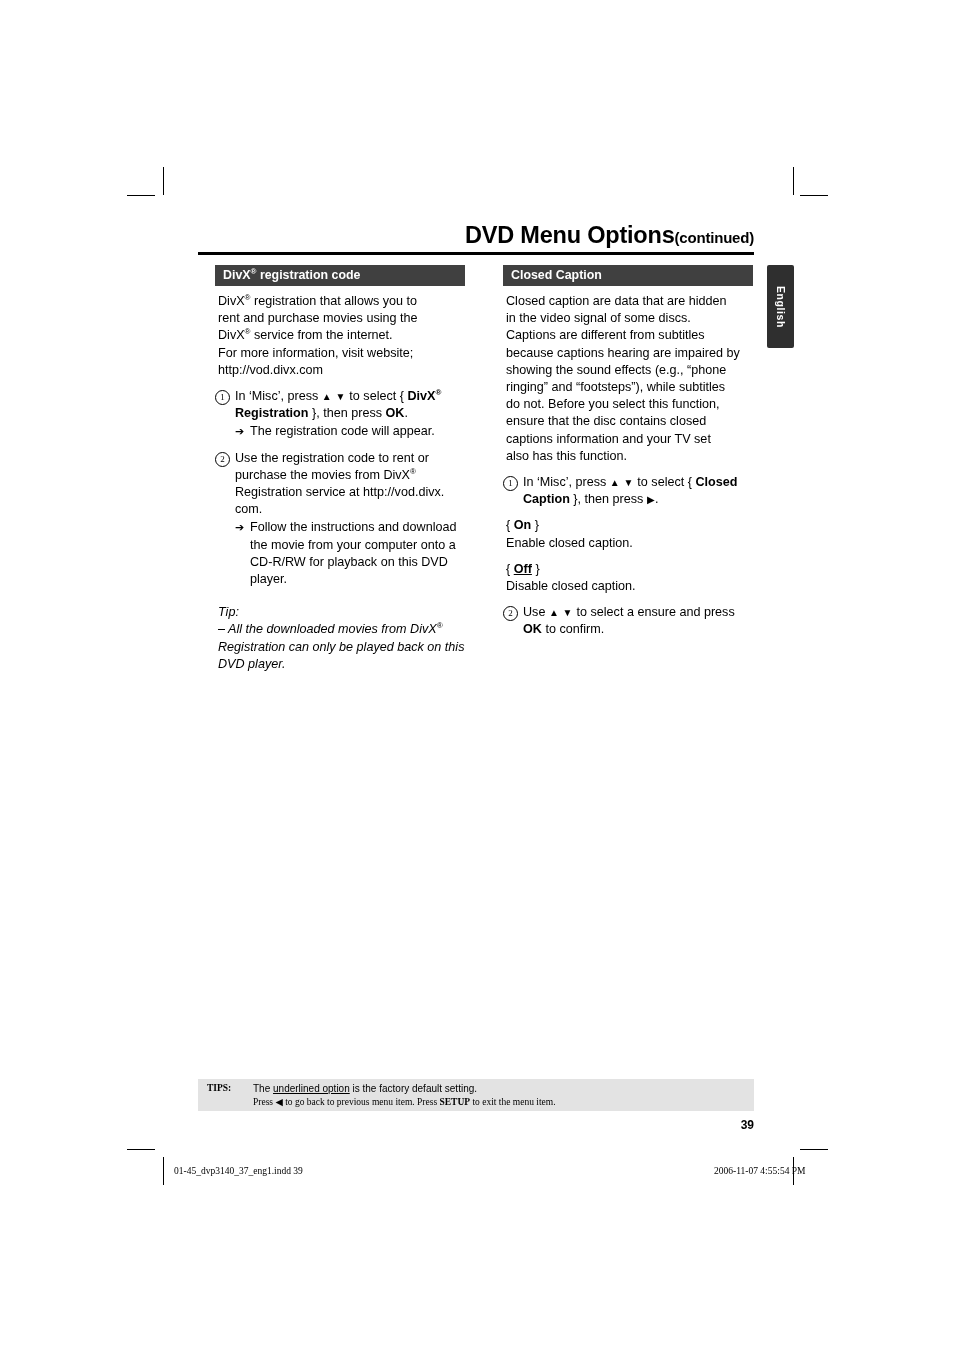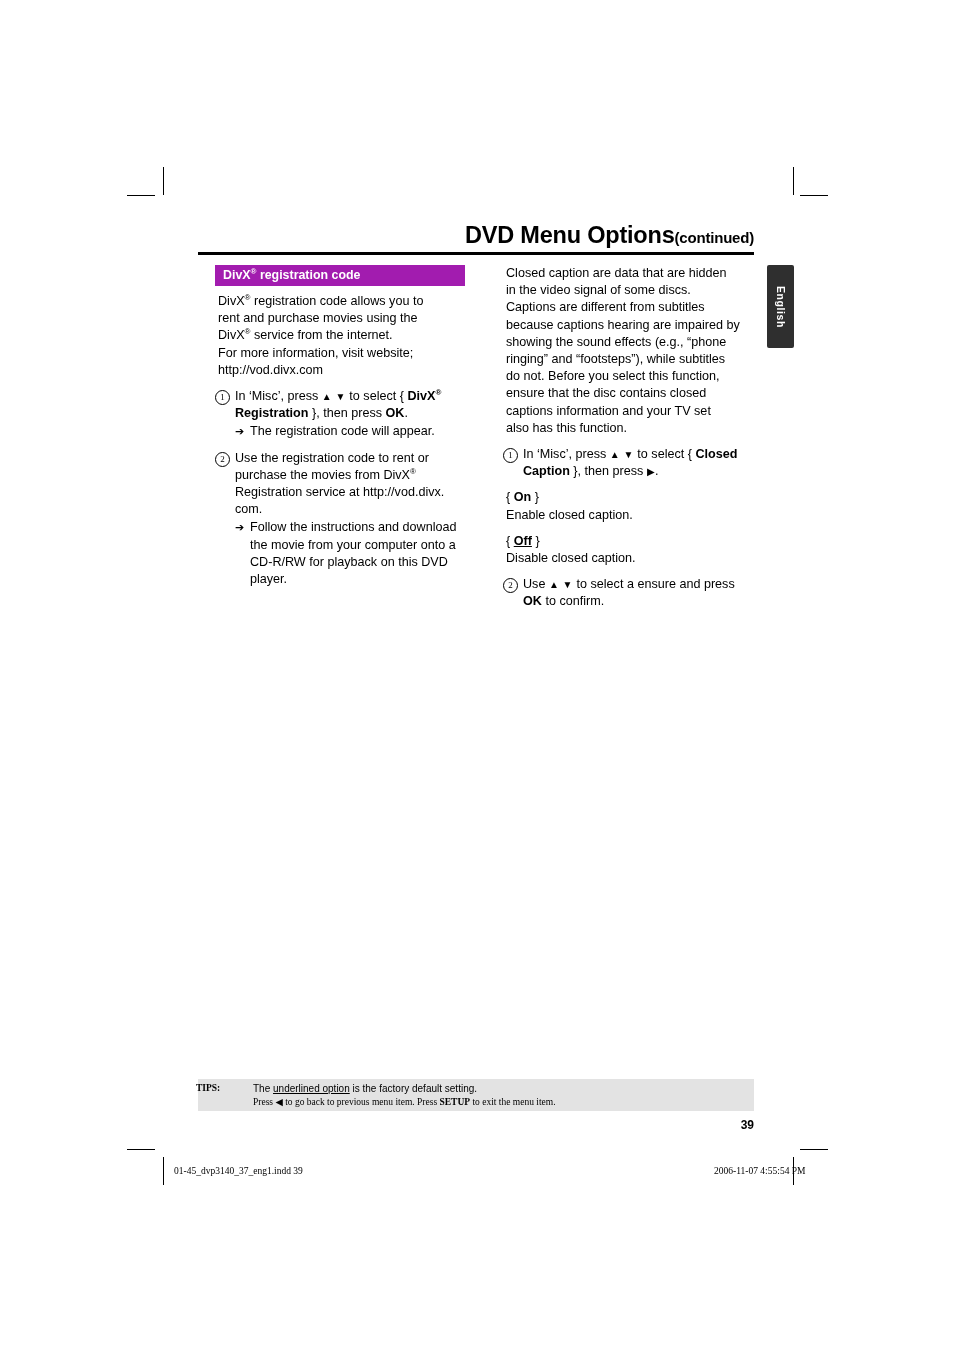--- a/index.html
+++ b/index.html
@@ -74,21 +74,21 @@
   .col {
     position: absolute;
     width: 250px;
     font-size: 12.6px;
     line-height: 17.2px;
   }
   .col-left { left: 215px; top: 265px; }
   .col-right { left: 503px; top: 265px; }
 
   .sec-head {
-    background: #a21caf;
+    background: #404040;
     color: #ffffff;
     font-size: 12.4px;
     font-weight: bold;
     padding: 3px 0 3px 8px;
     margin-bottom: 7px;
     height: 15px;
     line-height: 15px;
   }
   .sec-head sup { font-size: 8px; }
 
@@ -145,21 +145,21 @@
   .tips-box {
     position: absolute;
     left: 198px;
     top: 1079px;
     width: 556px;
     height: 32px;
     background: #e3e3e3;
   }
   .tips-label {
     position: absolute;
-    left: 196px;
+    left: 207px;
     top: 1083px;
     font-size: 9.5px;
     font-weight: bold;
     font-family: "Liberation Serif", serif;
   }
   .tips-line1 {
     position: absolute;
     left: 253px;
     top: 1083px;
     font-size: 10px;
@@ -222,21 +222,21 @@
   <span>English</span>
 </div>
 
 <div class="col col-left">
 
   <div class="sec-head">
     <span>DivX</span><sup>®</sup><span> registration code</span>
   </div>
 
   <p class="body">
-    <span>DivX</span><sup>®</sup><span> registration code allows you to</span><br>
+    <span>DivX</span><sup>®</sup><span> registration that allows you to</span><br>
     <span>rent and purchase movies using the</span><br>
     <span>DivX</span><sup>®</sup><span> service from the internet.</span><br>
     <span>For more information, visit website;</span><br>
     <span>http://vod.divx.com</span>
   </p>
 
   <div class="step">
     <span class="num">1</span>
     <span>In ‘Misc’, press </span><span class="tri">▲ ▼</span><span> to select { </span><b>DivX</b><b><sup>®</sup></b><br>
     <b>Registration</b><span> }, then press </span><b>OK</b><span>.</span>
@@ -254,24 +254,33 @@
     <span>com.</span>
     <div class="sub">
       <span class="arrow">➔</span>
       <span>Follow the instructions and download</span><br>
       <span>the movie from your computer onto a</span><br>
       <span>CD-R/RW for playback on this DVD</span><br>
       <span>player.</span>
     </div>
   </div>
 
+  <div class="tip">
+    <span>Tip:</span><br>
+    <span>– All the downloaded movies from DivX</span><sup>®</sup><br>
+    <span>Registration can only be played back on this</span><br>
+    <span>DVD player.</span>
+  </div>
 </div>
 
 <div class="col col-right">
 
+  <div class="sec-head">
+    <span>Closed Caption</span>
+  </div>
 
   <p class="body">
     <span>Closed caption are data that are hidden</span><br>
     <span>in the video signal of some discs.</span><br>
     <span>Captions are different from subtitles</span><br>
     <span>because captions hearing are impaired by</span><br>
     <span>showing the sound effects (e.g., “phone</span><br>
     <span>ringing” and “footsteps”), while subtitles</span><br>
     <span>do not. Before you select this function,</span><br>
     <span>ensure that the disc contains closed</span><br>

